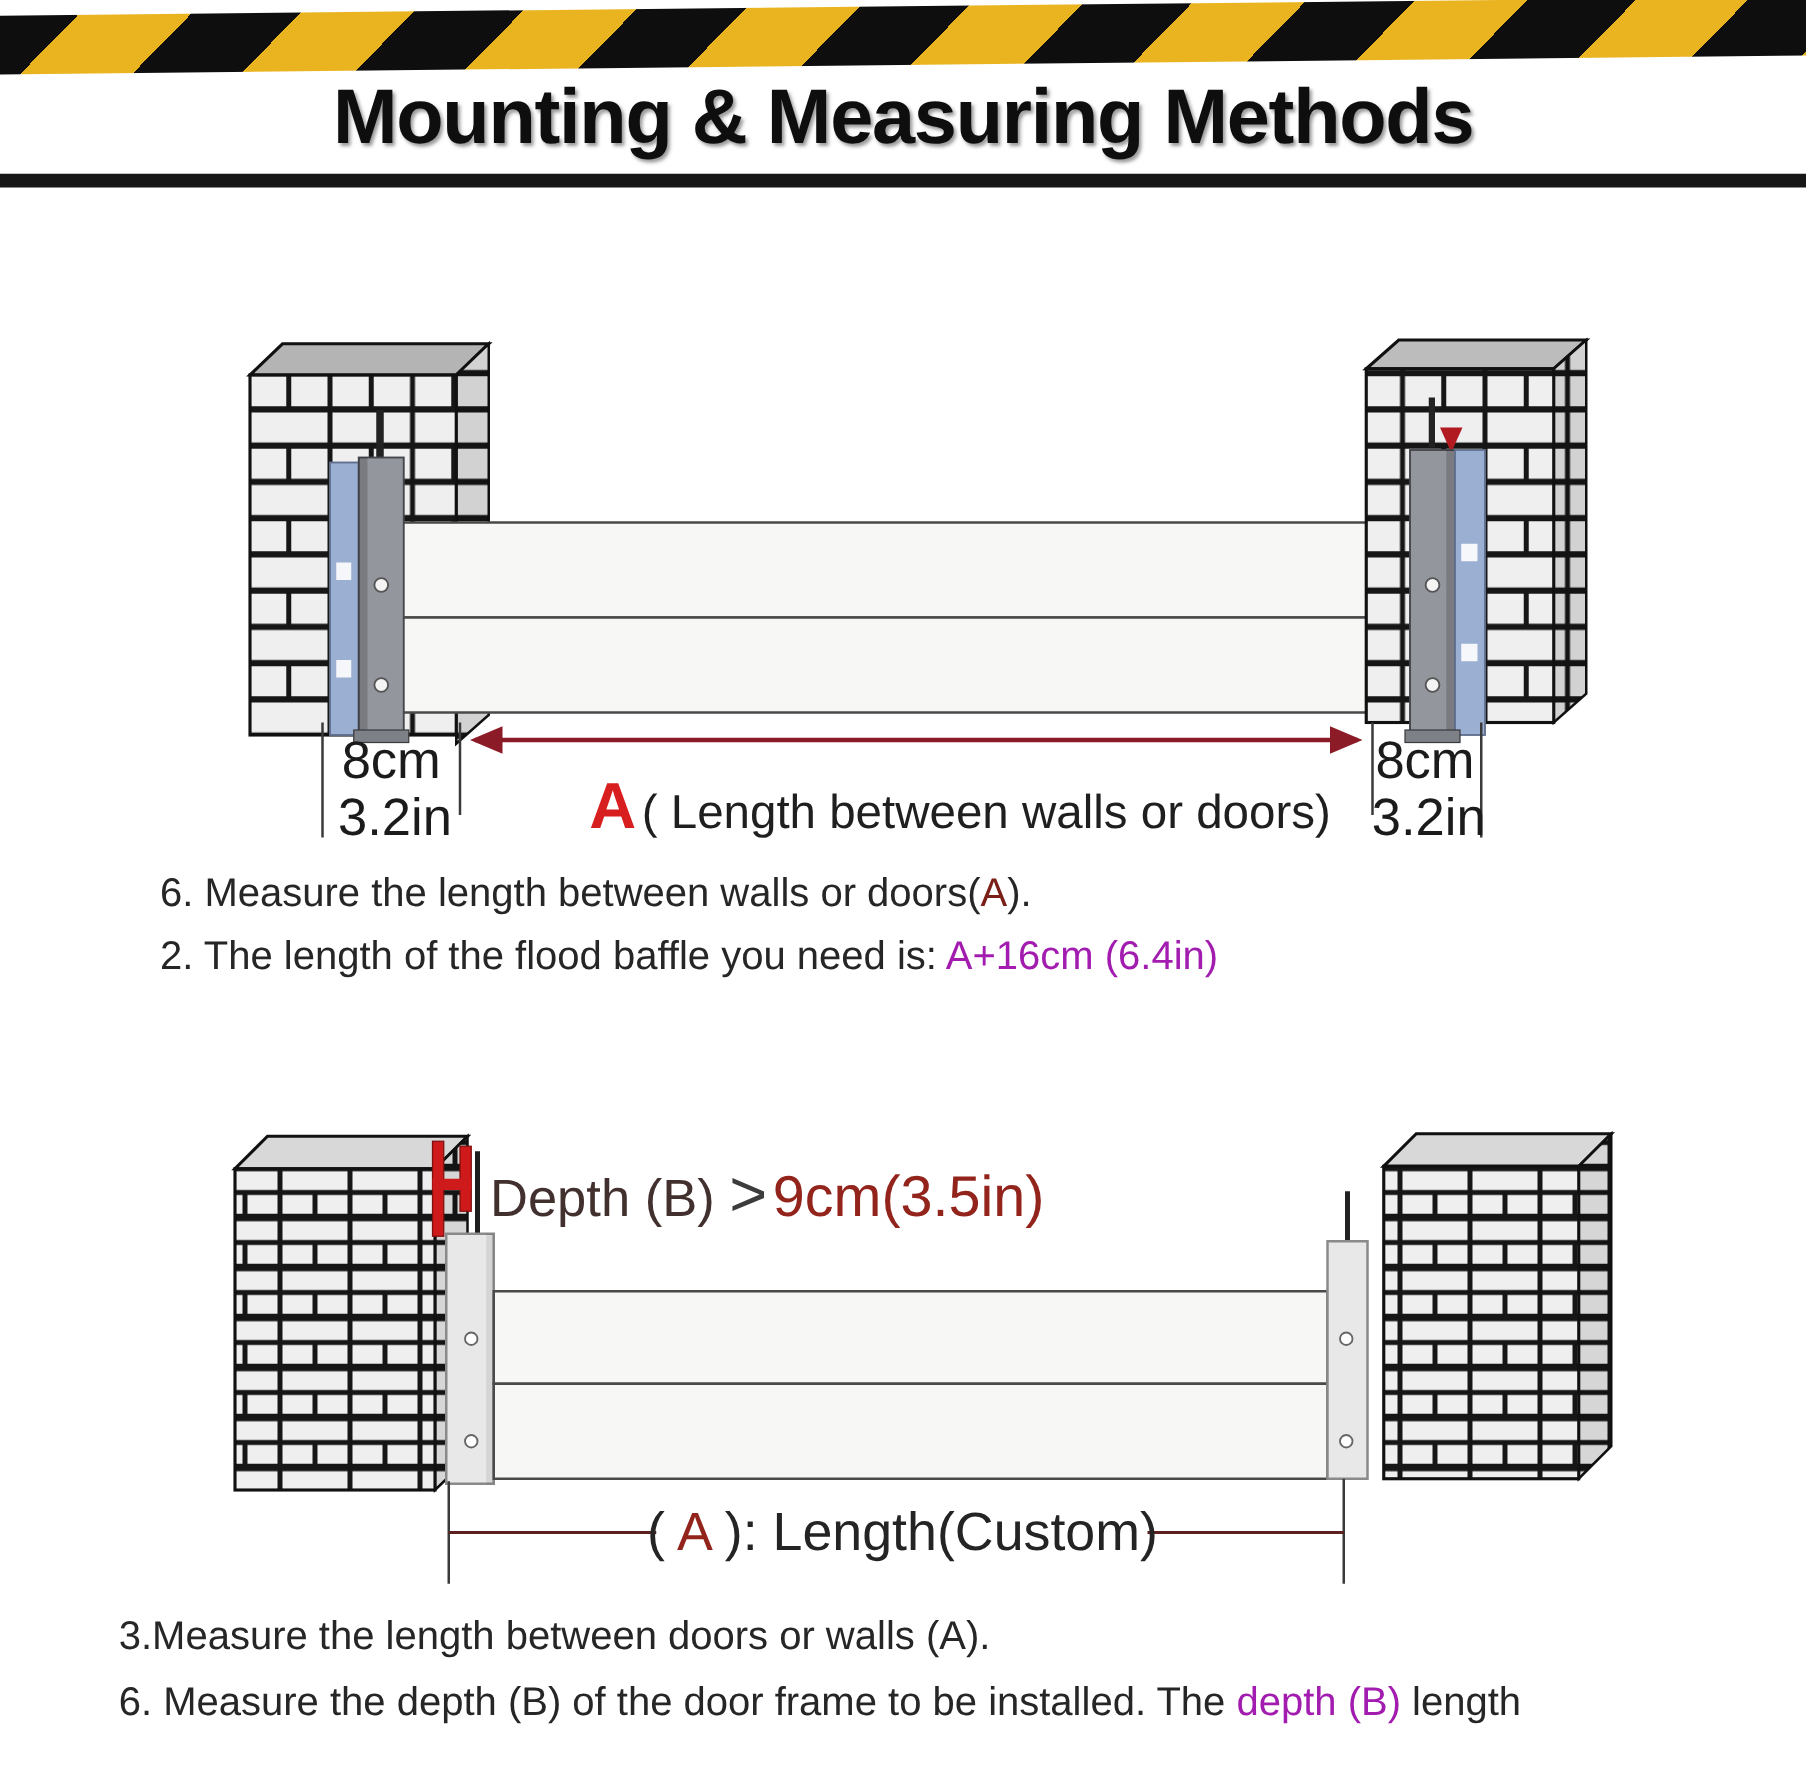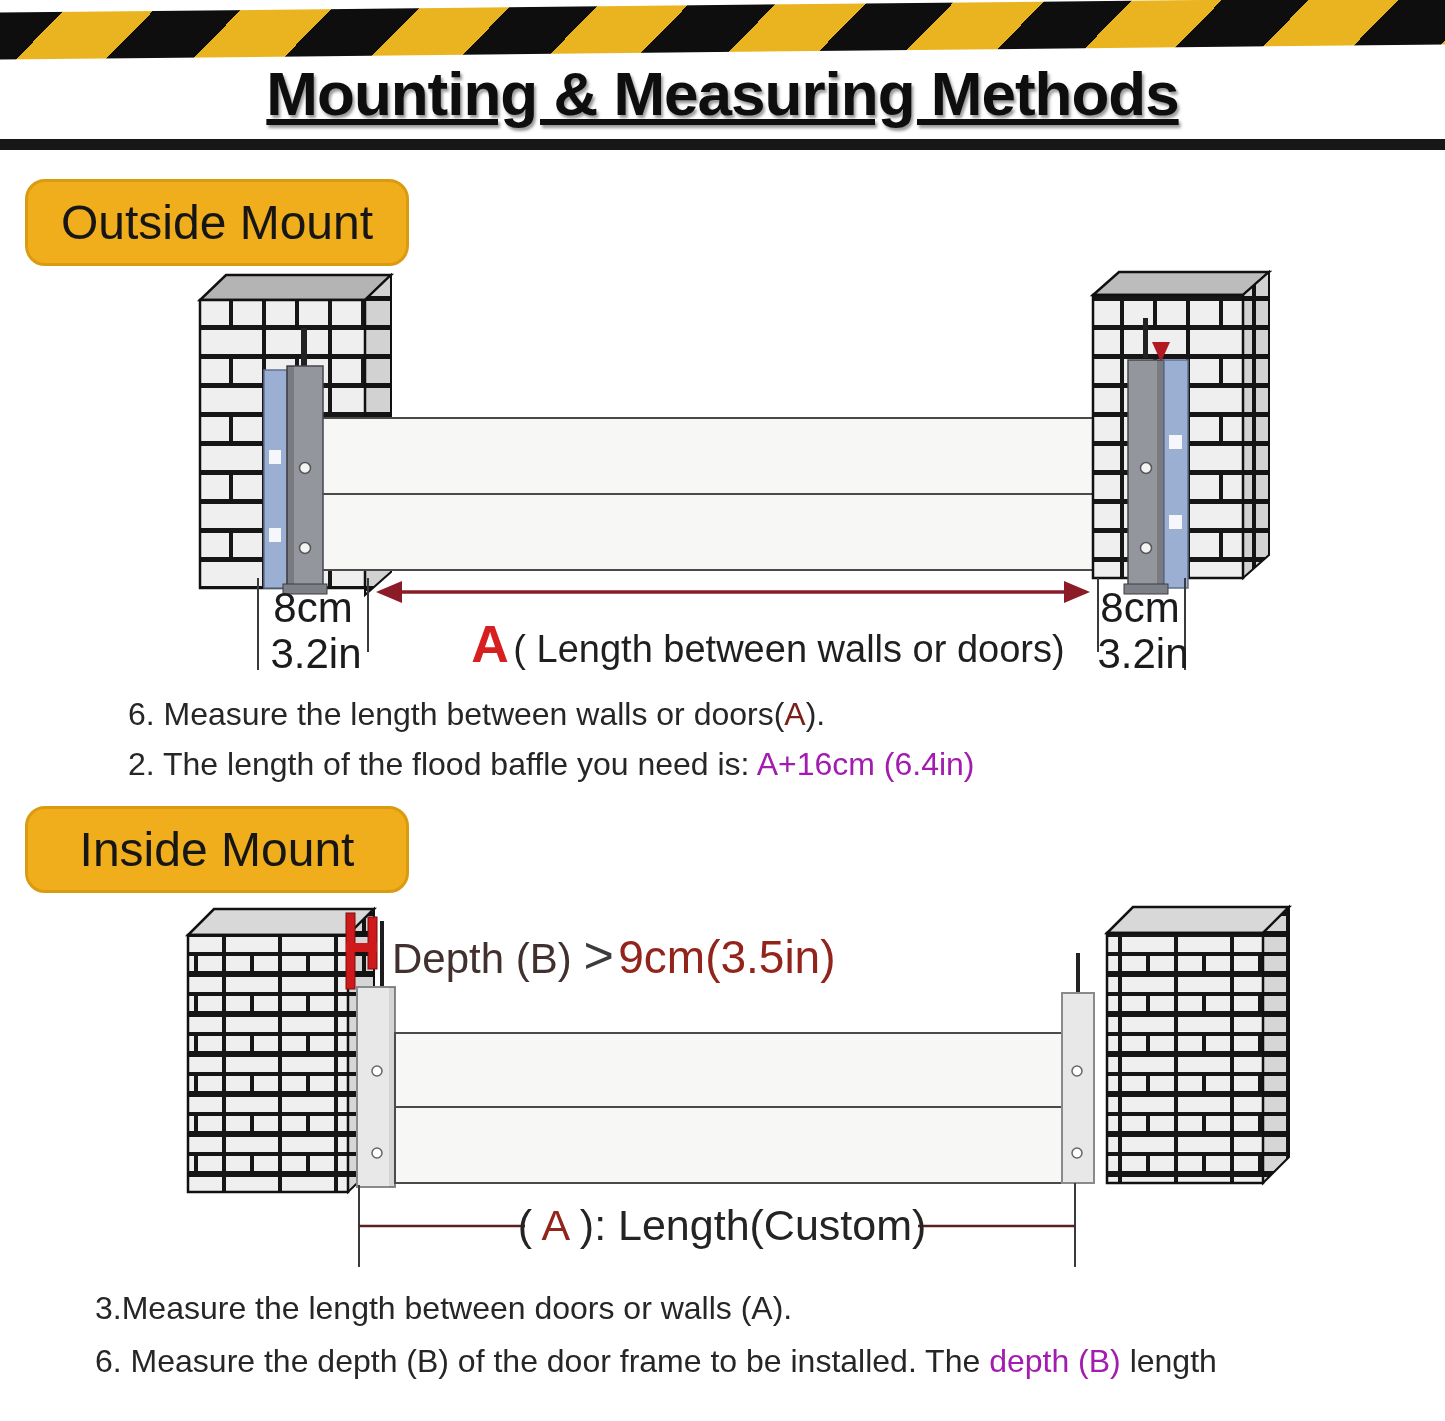--- a/index.html
+++ b/index.html
@@ -6,21 +6,21 @@
   html,body { background:#ffffff; }
   .page { position:relative; width:1445px; height:1421px; background:#ffffff;
           font-family:"Liberation Sans", sans-serif; overflow:hidden; }
 
   .tape { position:absolute; left:-25px; right:-25px; top:5px; height:47px;
           background: repeating-linear-gradient(135deg, #0e0e0e 0 62px, #e9b41f 62px 126px);
           transform: rotate(-0.6deg); }
 
   .title { position:absolute; top:58px; left:0; width:100%; text-align:center;
            font-size:62px; font-weight:700; color:#0e0e0e; letter-spacing:-1px;
-           text-shadow: 2px 3px 3px rgba(70,70,70,.55); text-decoration: underline; }
+           text-shadow: 2px 3px 3px rgba(70,70,70,.55); }
 
   .rule { position:absolute; top:139px; left:0; width:100%; height:11px; background:#171717; }
 
   .badge { position:absolute; left:25px; width:384px; height:87px;
            background:#F0AD1C; border:3px solid #DB9B10; border-radius:20px;
            display:flex; align-items:center; justify-content:center;
            font-size:48px; color:#161616; }
   .badge.outside { top:179px; }
   .badge.inside  { top:806px; }
 
@@ -43,23 +43,20 @@
 </head>
 <body>
 
 <div class="page">
 
   <div class="tape"></div>
 
   <h1 class="title">Mounting &amp; Measuring Methods</h1>
   <div class="rule"></div>
 
-  <div class="badge outside">
-    <span>Outside Mount</span>
-  </div>
 
   <svg id="diagram-outside" class="diagram" width="1445" height="410" viewBox="0 0 1445 410">
     <defs>
       <pattern id="brickA" width="66" height="58" patternUnits="userSpaceOnUse">
         <rect width="66" height="58" fill="#161616"></rect>
         <rect x="2" y="2" width="62" height="24" fill="#efefef"></rect>
         <rect x="2" y="31" width="29" height="24" fill="#efefef"></rect>
         <rect x="35" y="31" width="29" height="24" fill="#efefef"></rect>
       </pattern>
     </defs>
@@ -130,23 +127,20 @@
       <tspan font-size="52" font-weight="700" fill="#D81F1F">A</tspan>
       <tspan font-size="38" fill="#1F1F1F">( Length between walls or doors)</tspan>
     </text>
   </svg>
 
   <div class="steps" id="steps-outside">
     <p><span>6. Measure the length between walls or doors(</span><span class="dkred">A</span><span>).</span></p>
     <p><span>2. The length of the flood baffle you need is: </span><span class="red">A+16cm (6.4in)</span></p>
   </div>
 
-  <div class="badge inside">
-    <span>Inside Mount</span>
-  </div>
 
   <svg id="diagram-inside" class="diagram" width="1445" height="400" viewBox="0 0 1445 400">
     <defs>
       <pattern id="brickB" width="56" height="40" patternUnits="userSpaceOnUse">
         <rect width="56" height="40" fill="#161616"></rect>
         <rect x="2" y="2" width="52" height="15" fill="#efefef"></rect>
         <rect x="2" y="21" width="24" height="15" fill="#efefef"></rect>
         <rect x="30" y="21" width="24" height="15" fill="#efefef"></rect>
       </pattern>
     </defs>

